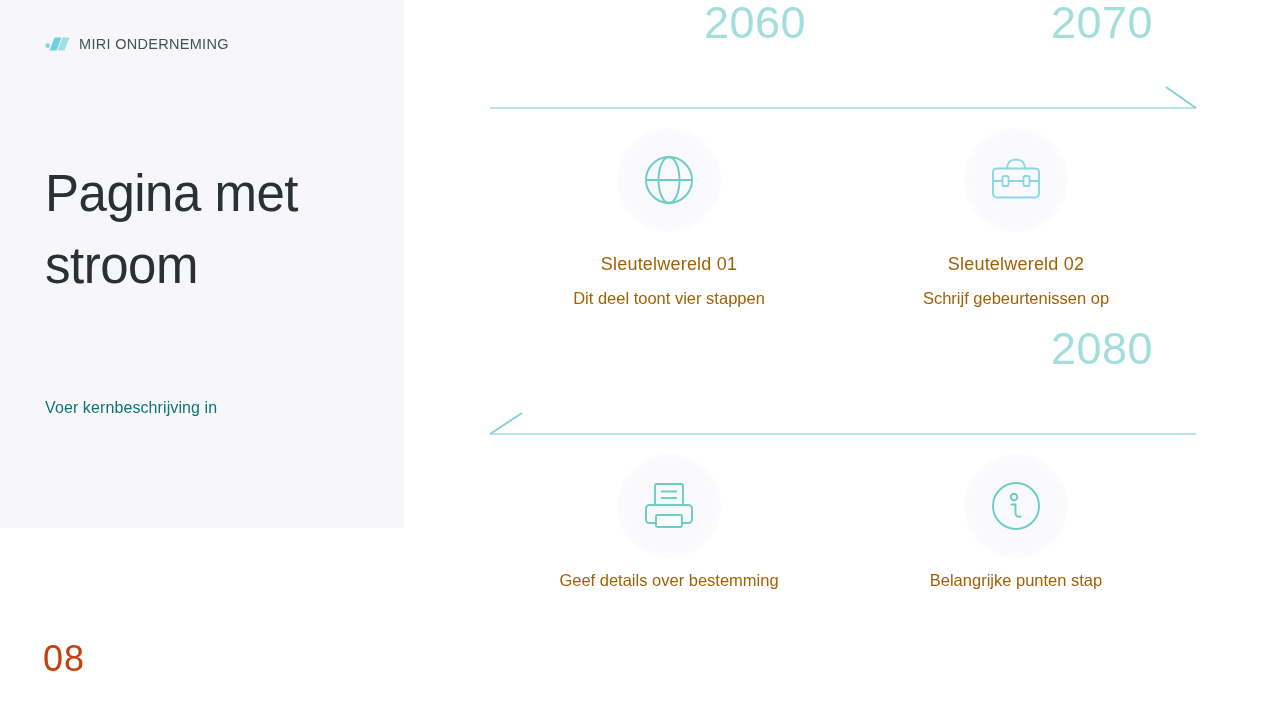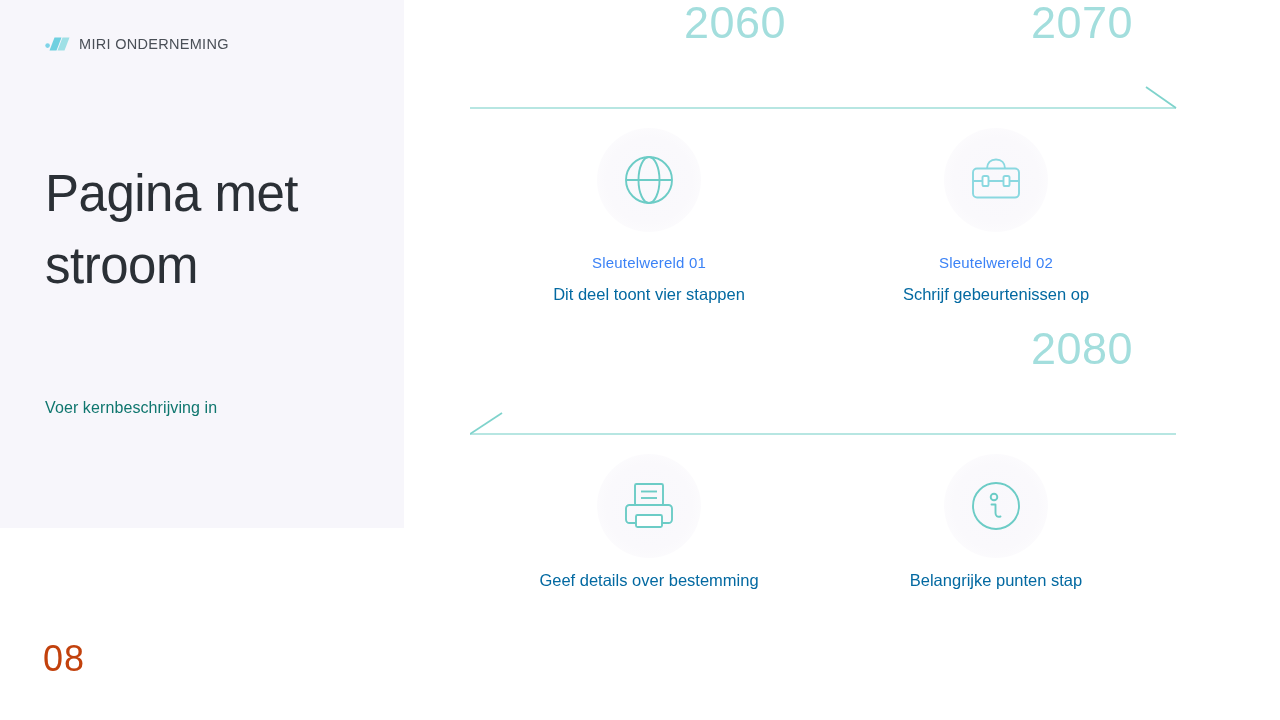--- a/index.html
+++ b/index.html
@@ -77,21 +77,21 @@
     top: 638px;
     font-size: 36px;
     font-weight: 300;
     color: #c2410c;
     letter-spacing: 1px;
   }
 
   
   .timeline-area {
     position: absolute;
-    left: 384px;
+    left: 404px;
     top: 0;
     width: 876px;
     height: 668px;
   }
 
   .row {
     position: absolute;
     left: 0;
     width: 876px;
   }
@@ -145,31 +145,31 @@
     border-radius: 50%;
     background: radial-gradient(circle at 50% 50%, #f9f8fc 0%, #faf9fc 58%, rgba(250,249,252,0) 100%);
     display: flex;
     align-items: center;
     justify-content: center;
   }
   .icon-badge svg { display: block; }
 
   .step-title {
     margin-top: 22px;
-    font-size: 15px;
-    font-weight: 400;
-    color: #3b82f6;
+    font-size: 18px;
+    font-weight: 400;
+    color: #a16207;
     letter-spacing: 0.2px;
     line-height: 1.2;
   }
   .step-desc {
     margin-top: 11px;
     font-size: 16.5px;
     font-weight: 400;
-    color: #0369a1;
+    color: #a16207;
     line-height: 1.36;
   }
 </style>
 </head>
 <body>
 
 <div class="slide">
 
   <div class="left-panel">
 

